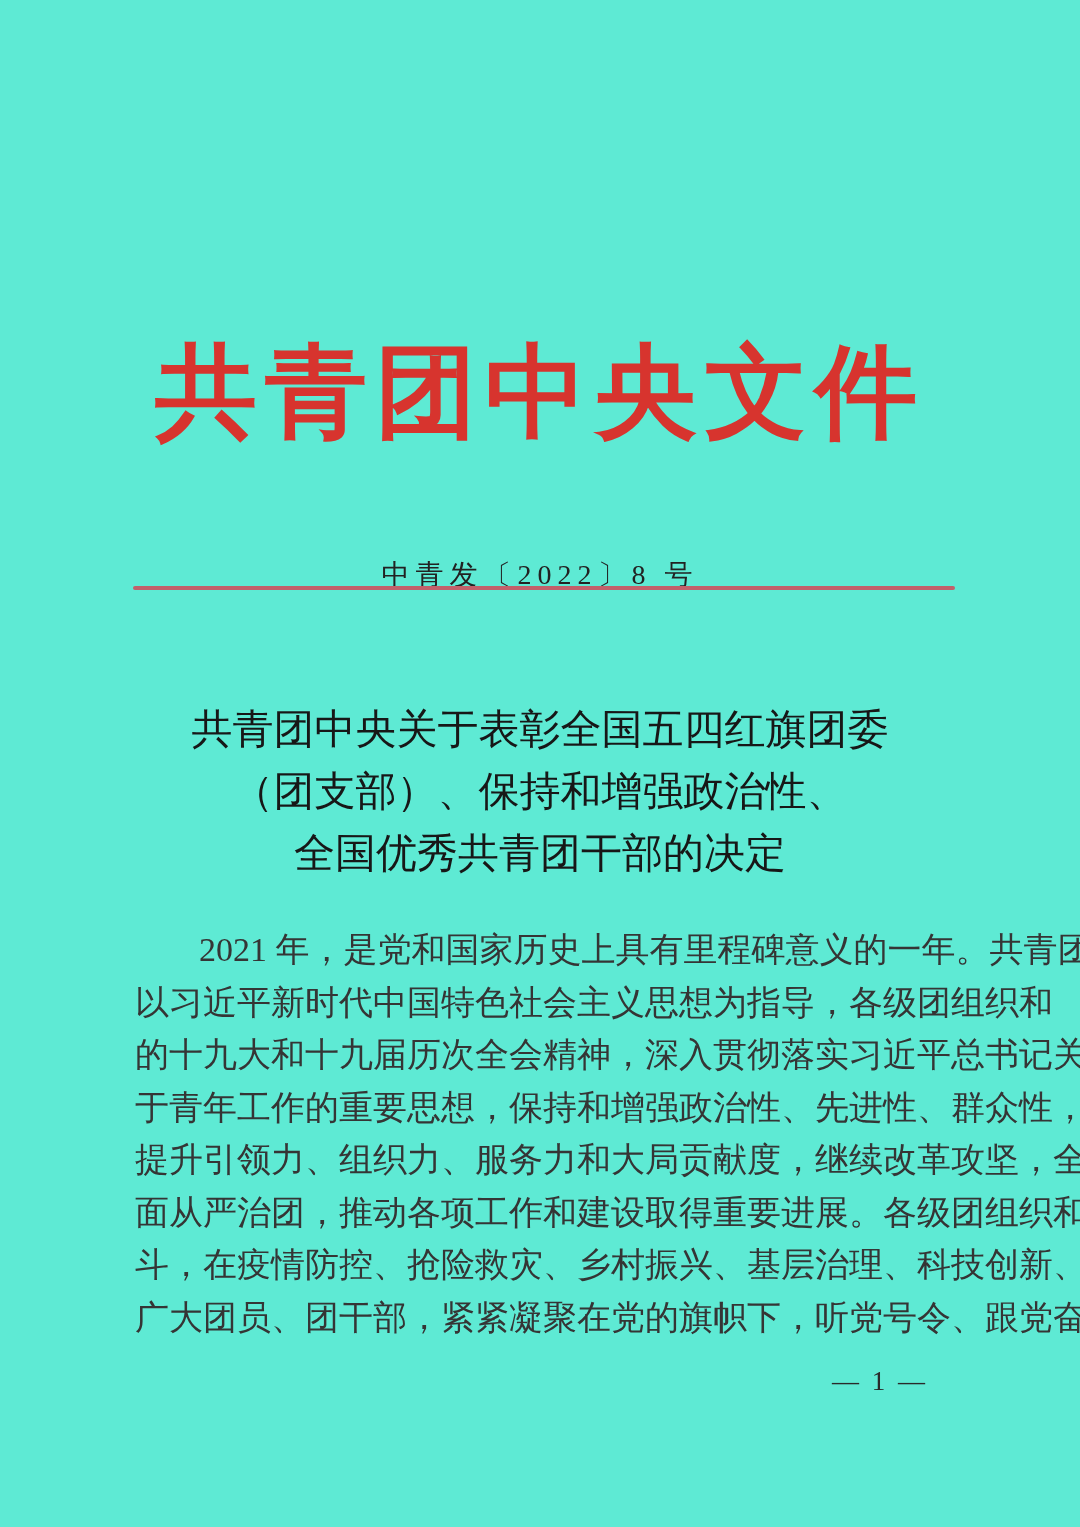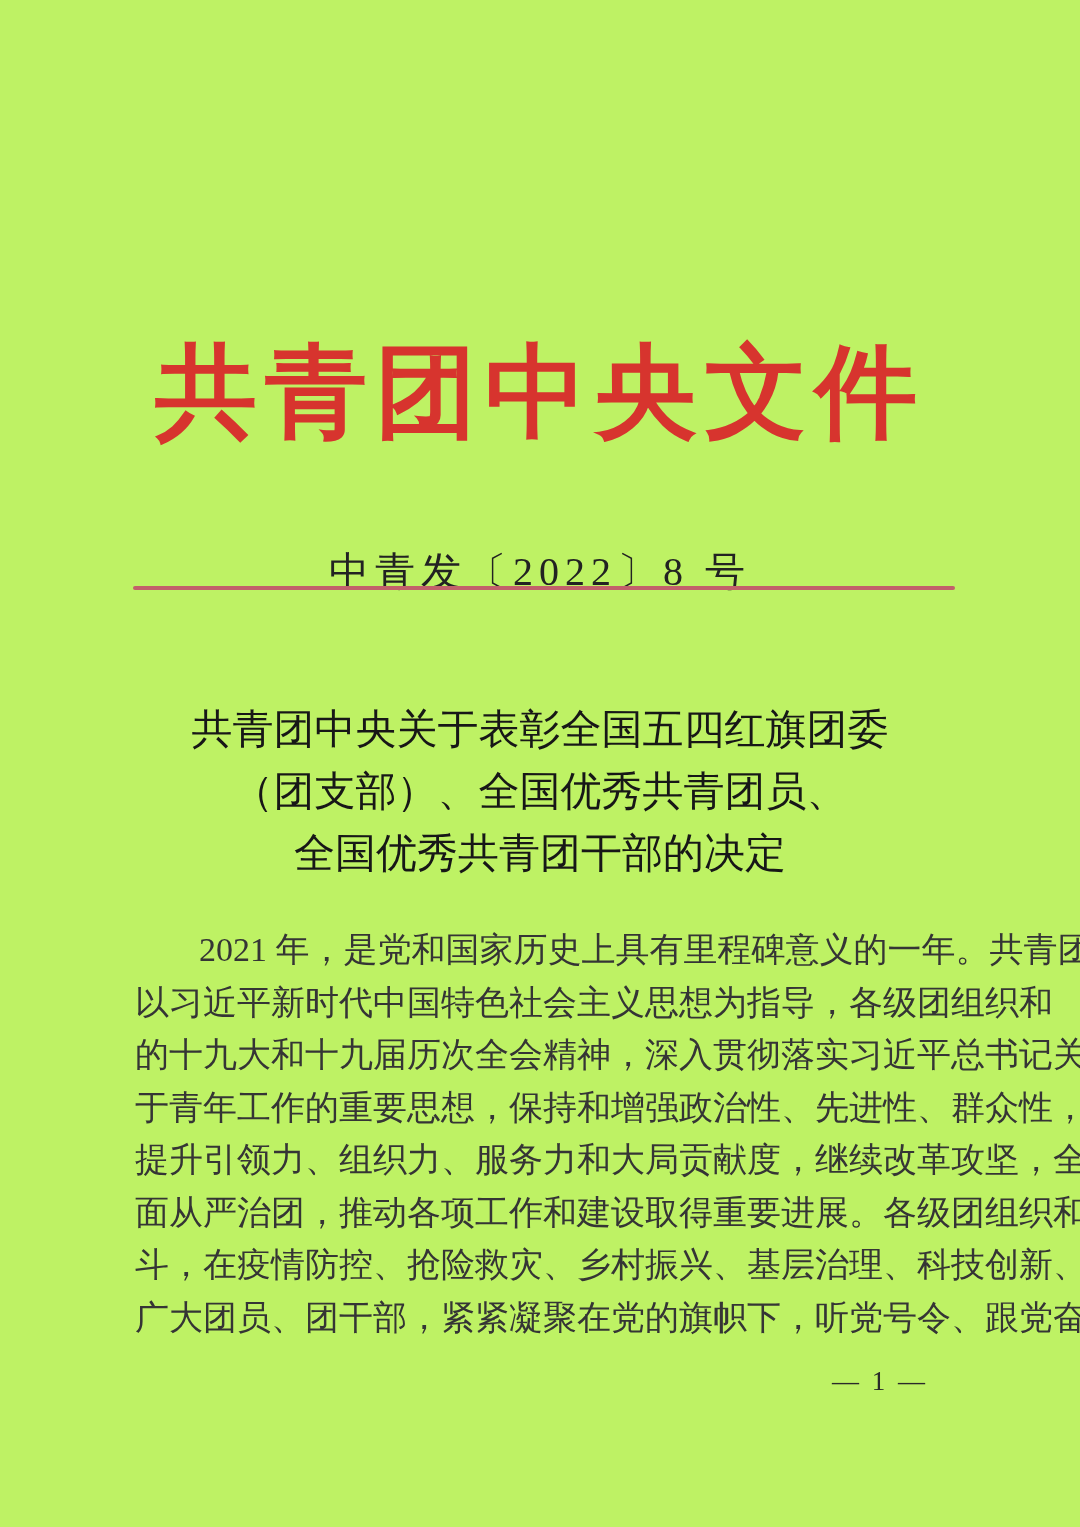--- a/index.html
+++ b/index.html
@@ -5,44 +5,44 @@
   html, body {
     margin: 0;
     padding: 0;
     background: #ffffff;
   }
   .page {
     position: relative;
     width: 1080px;
     height: 1527px;
     margin: 0 auto;
-    background: #bef264;
+    background: #5eead4;
     overflow: hidden;
     font-family: "Liberation Serif", "DejaVu Serif", serif;
     color: #2f2f2f;
   }
   .org-title {
     position: absolute;
     top: 325px;
     left: 0;
     width: 100%;
     text-align: center;
     font-size: 102px;
     font-weight: bold;
     color: #d7342e;
     letter-spacing: 8px;
     white-space: nowrap;
   }
   .doc-number {
     position: absolute;
-    top: 544px;
+    top: 556px;
     left: 0;
     width: 100%;
     text-align: center;
-    font-size: 40px;
+    font-size: 28px;
     letter-spacing: 6px;
     color: #222222;
     white-space: nowrap;
   }
   .red-divider {
     position: absolute;
     top: 586px;
     left: 133px;
     width: 822px;
     height: 4px;
@@ -95,21 +95,21 @@
 <div class="page">
 
   <div class="org-title">共青团中央文件</div>
 
   <div class="doc-number">中青发〔2022〕8 号</div>
 
   <div class="red-divider"></div>
 
   <div class="doc-title">
     <div class="title-line">共青团中央关于表彰全国五四红旗团委</div>
-    <div class="title-line">（团支部）、全国优秀共青团员、</div>
+    <div class="title-line">（团支部）、保持和增强政治性、</div>
     <div class="title-line">全国优秀共青团干部的决定</div>
   </div>
 
   <div class="doc-body">
     <div class="body-line indent">2021 年，是党和国家历史上具有里程碑意义的一年。共青团</div>
     <div class="body-line">以习近平新时代中国特色社会主义思想为指导，各级团组织和</div>
     <div class="body-line">的十九大和十九届历次全会精神，深入贯彻落实习近平总书记关</div>
     <div class="body-line">于青年工作的重要思想，保持和增强政治性、先进性、群众性，</div>
     <div class="body-line">提升引领力、组织力、服务力和大局贡献度，继续改革攻坚，全</div>
     <div class="body-line">面从严治团，推动各项工作和建设取得重要进展。各级团组织和</div>

